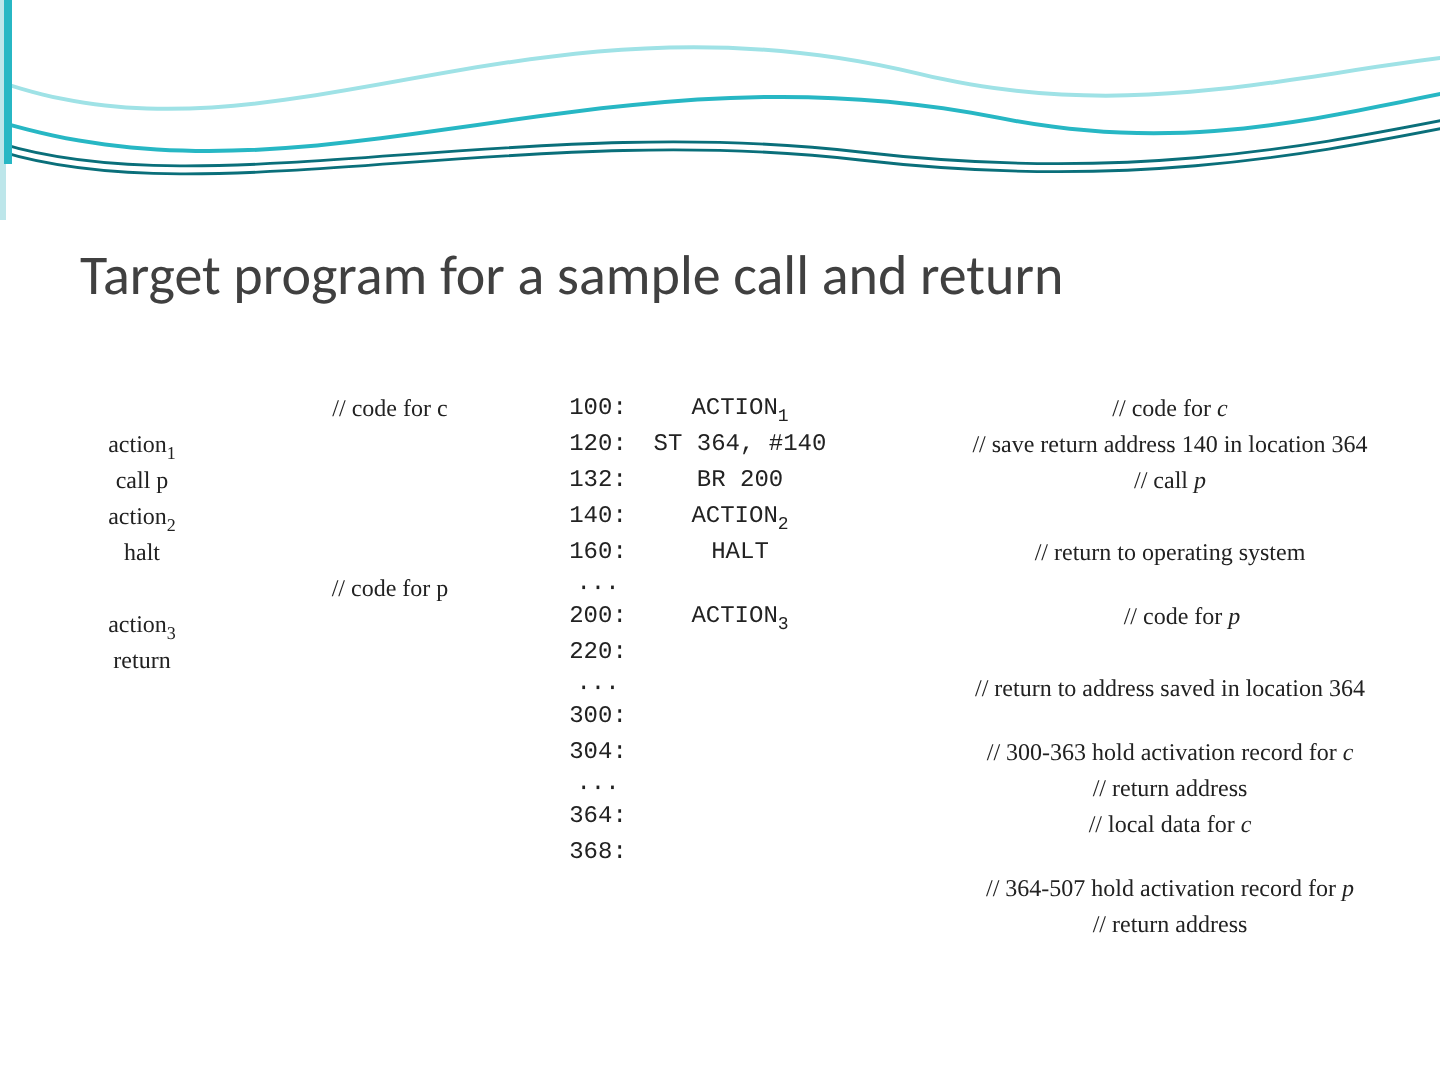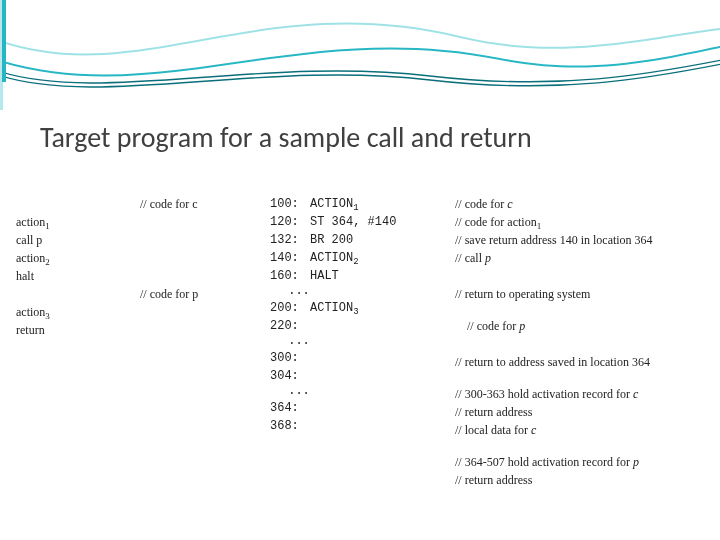--- a/index.html
+++ b/index.html
@@ -44,21 +44,21 @@
     white-space: nowrap;
   }
   .col-left-actions { left: 16px; width: 110px; }
   .col-left-comments { left: 140px; width: 110px; }
   .col-mid-addr { left: 270px; width: 58px; text-align: left; }
   .col-mid-instr { left: 310px; width: 120px; }
   .col-right-comments { left: 455px; width: 260px; }
   .sub { font-size: 9px; vertical-align: sub; }
   .mono { font-family: "Courier New", Courier, monospace; font-size: 12px; }
   .italic { font-style: italic; }
-  .row { height: 18px; }
+  .row { height: 18px; text-align: center; }
   .gap { height: 14px; }
 </style>
 </head>
 <body>
 
 <svg class="wave-bg" viewBox="0 0 720 110" preserveAspectRatio="none">
   <path d="M0,42 C140,90 260,-10 460,38 C560,62 640,40 720,30 L720,28 C640,38 560,60 460,36 C260,-12 140,88 0,40 Z" fill="#9fe2e6"></path>
   <path d="M0,62 C160,110 300,20 500,60 C590,78 660,60 720,48 L720,46 C660,58 590,76 500,58 C300,18 160,108 0,60 Z" fill="#27b7c4"></path>
   <path d="M-2,75 C100,108 260,60 430,80 C560,95 650,78 722,64 L722,60 C650,74 560,91 430,76 C260,56 100,104 -2,71 Z" fill="none" stroke="#0a6f7a" stroke-width="1.4"></path>
   <rect x="0" y="0" width="3" height="110" fill="#bde6ea"></rect>
@@ -117,21 +117,20 @@
     <div class="gap"></div>
     <div class="row"></div>
     <div class="row"></div>
     <div class="gap"></div>
     <div class="row"></div>
     <div class="row"></div>
   </div>
 
   <div class="col col-right-comments">
     <div class="row"><span>// code for </span><span class="italic">c</span></div>
-    <div class="row"><span>// code for action</span><span class="sub">1</span></div>
     <div class="row">// save return address 140 in location 364</div>
     <div class="row"><span>// call </span><span class="italic">p</span></div>
     <div class="row"></div>
     <div class="row">// return to operating system</div>
     <div class="gap"></div>
     <div class="row" style="padding-left:12px"><span>// code for </span><span class="italic">p</span></div>
     <div class="row"></div>
     <div class="row">// return to address saved in location 364</div>
     <div class="gap"></div>
     <div class="row"><span>// 300-363 hold activation record for </span><span class="italic">c</span></div>

